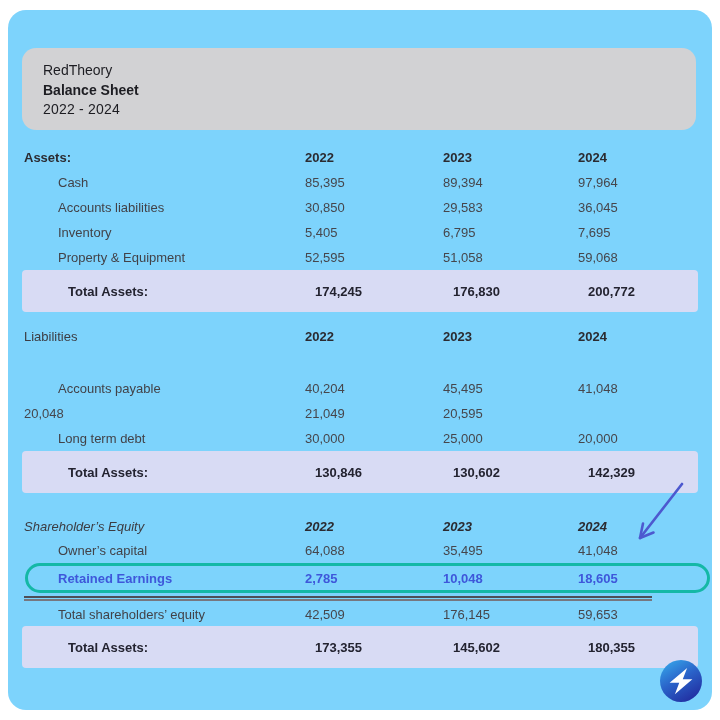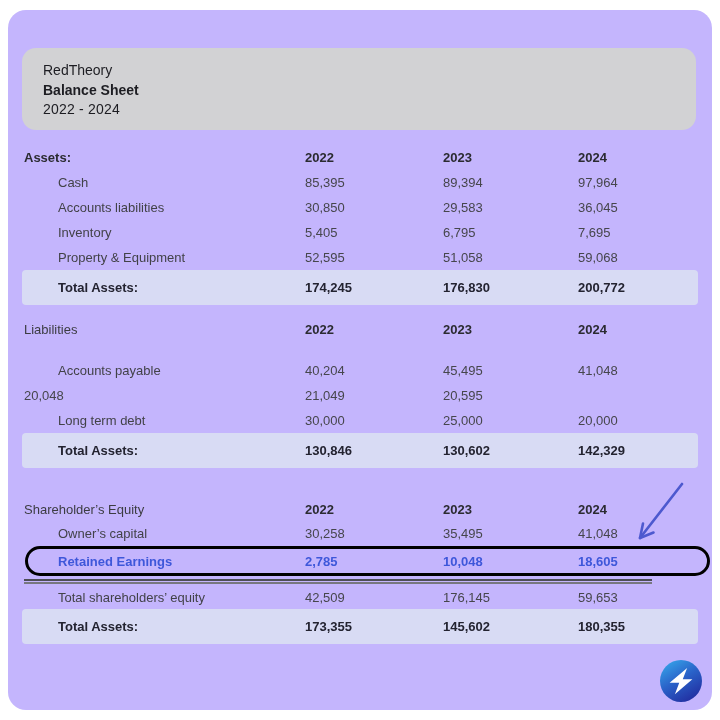--- a/index.html
+++ b/index.html
@@ -1,52 +1,52 @@
 <!DOCTYPE html>
 <html><head>
 <meta charset="utf-8">
 <style>
   * { margin:0; padding:0; box-sizing:border-box; }
   html,body { width:720px; height:720px; background:#ffffff; font-family:"Liberation Sans", sans-serif; }
   .page { position:relative; width:720px; height:720px; background:#ffffff; overflow:hidden; }
   .card { position:absolute; left:8px; top:10px; width:704px; height:700px;
-          background:#c4b5fd; border-radius:18px; }
+          background:#7dd3fc; border-radius:18px; }
   
   .header-box { margin:38px 16px 0 14px; height:82px; background:#d2d2d4; border-radius:14px;
                 padding:13px 0 0 21px; color:#1d1d22; font-size:14px; line-height:19.5px; }
   .header-box .company { font-weight:400; }
   .header-box .doc-title { font-weight:700; }
   .header-box .period { font-weight:400; letter-spacing:.2px; }
 
   
   .row { display:grid; grid-template-columns:281px 138px 135px 1fr; align-items:center;
          padding-left:16px; font-size:13px; color:#424248; }
   .row .val { font-weight:500; color:#46464c; }
   .row .indent { padding-left:34px; }
 
   .row.head { height:26px; font-weight:700; color:#2b2b31; }
   .row.head .section-title { font-weight:700; }
   .row.head .year { font-weight:700; color:#2b2b31; }
   .row.head.light .section-title { font-weight:400; color:#3c3c42; }
   .row.item { height:25px; }
 
-  .row.band { height:35px; margin:0 14px; padding-left:2px; border-radius:4px;
+  .row.band { height:42px; margin:0 14px; padding-left:12px; border-radius:4px;
               background:#d8dbf4; }
   .row.band .lbl, .row.band .val { font-weight:700; color:#232330; }
 
   .mt-assets { margin-top:14px; }
   .mt-liab { margin-top:11px; }
-  .mt-liab-items { margin-top:16px; }
+  .mt-liab-items { margin-top:27px; }
   .mt-band1 { margin-top:2px; }
   .mt-band2 { margin-top:6px; }
-  .mt-equity { margin-top:29px; }
+  .mt-equity { margin-top:21px;font-style:italic; }
   .mt-band3 { margin-top:2px; }
 
   
-  .row.pill { height:30px; margin:0 2px 0 17px; border:3px solid #000000; border-radius:16px;
+  .row.pill { height:30px; margin:0 2px 0 17px; border:3px solid #14b8a6; border-radius:16px;
               padding-left:30px; grid-template-columns:247px 138px 135px 1fr;
               background:transparent; }
   .row.pill .lbl, .row.pill .val { color:#3e57da; font-weight:700; }
 
   .divider { margin:3px 0 1px 16px; width:628px; height:5px;
              border-top:2px solid #4e4e56; border-bottom:2px solid #77777f; }
   .row.subtotal { height:24px; }
   .row.equity-head { height:24px; }
 
   .arrow-wrap { position:absolute; right:20px; top:468px; width:66px; height:78px; }
@@ -132,21 +132,21 @@
     </div>
 
     <div class="row head light equity-head mt-equity">
       <span class="section-title">Shareholder’s Equity</span>
       <span class="year">2022</span>
       <span class="year">2023</span>
       <span class="year">2024</span>
     </div>
     <div class="row item">
       <span class="indent lbl">Owner’s capital</span>
-      <span class="val">30,258</span>
+      <span class="val">64,088</span>
       <span class="val">35,495</span>
       <span class="val">41,048</span>
     </div>
     <div class="row pill">
       <span class="lbl">Retained Earnings</span>
       <span class="val">2,785</span>
       <span class="val">10,048</span>
       <span class="val">18,605</span>
     </div>
     <div class="divider"></div>

